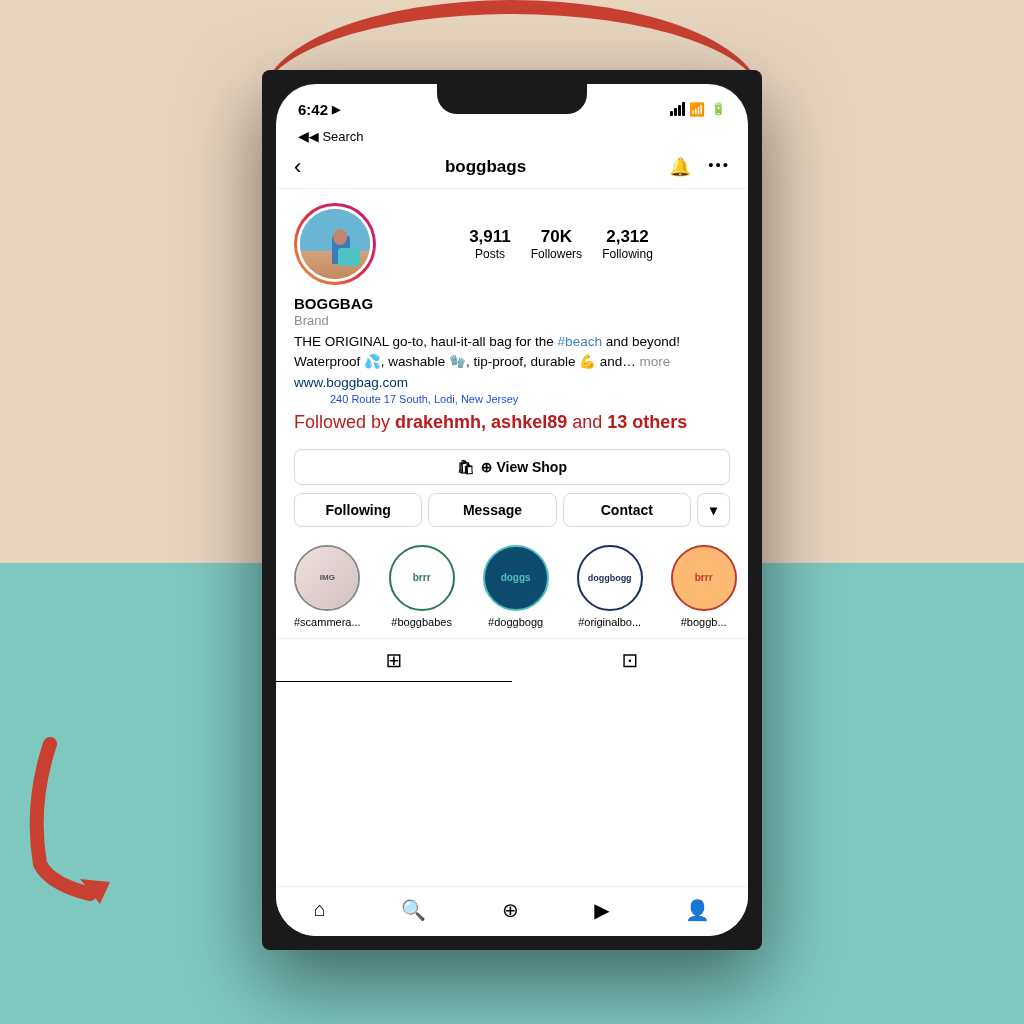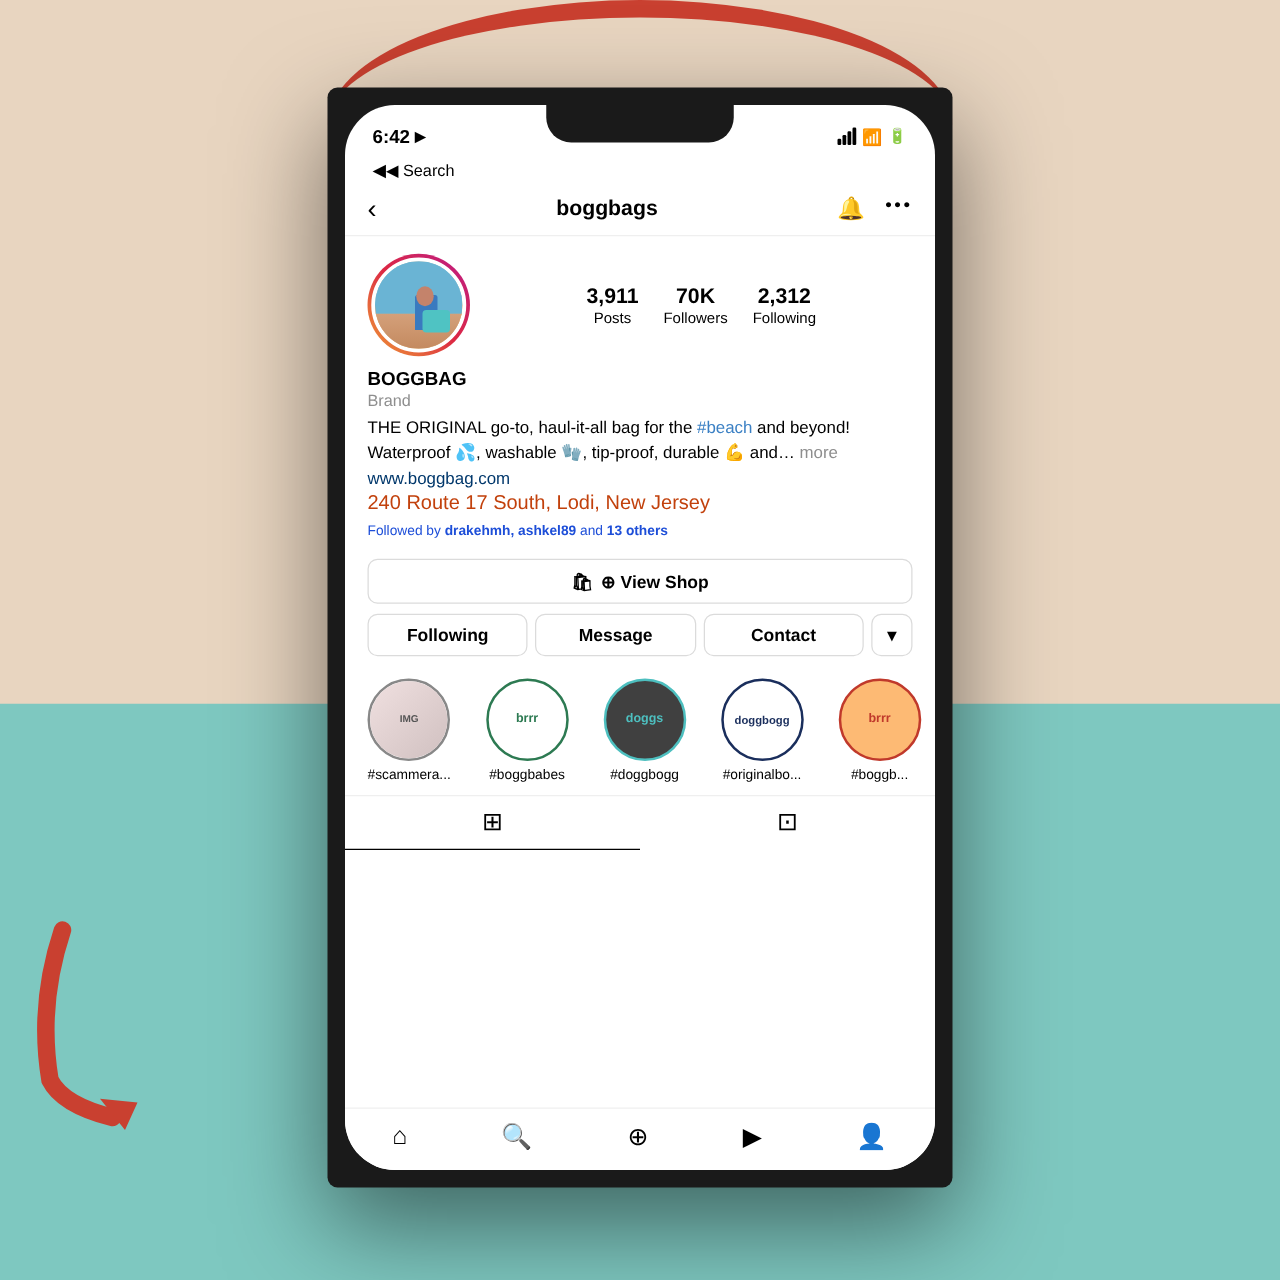--- a/index.html
+++ b/index.html
@@ -239,29 +239,30 @@
       line-height: 1.45;
       margin-bottom: 4px;
     }
     .bio-link {
       font-size: 13.5px;
       color: #00376b;
       display: block;
       margin-bottom: 2px;
     }
     .bio-address {
-      font-size: 16px;
-      color: #c2410c;
+      font-size: 11px;
+      color: #1d4ed8;
       display: block;
       margin-bottom: 4px;
       line-height: 1.4;
+      margin-left: 36px;
     }
     .bio-followed {
-      font-size: 11px;
-      color: #1d4ed8;
+      font-size: 18px;
+      color: #b91c1c;
       margin-bottom: 0;
     }
     .bio-followed strong { font-weight: 700; }
 
     
     .action-buttons {
       padding: 6px 18px 8px;
     }
     .view-shop-btn {
       width: 100%;
@@ -545,21 +546,21 @@
         </div>
 
         <div class="highlight-item">
           <div class="highlight-circle" style="border-color:#2d7a52;background:#fff;">
             <span style="color:#2d7a52;font-size:10px;font-weight:700;">brrr</span>
           </div>
           <span class="highlight-label">#boggbabes</span>
         </div>
 
         <div class="highlight-item">
-          <div class="highlight-circle" style="border-color:#4dbfbf;background:#404040;">
+          <div class="highlight-circle" style="border-color:#4dbfbf;background:#0c4a6e;">
             <span style="color:#4dbfbf;font-size:10px;font-weight:700;">doggs</span>
           </div>
           <span class="highlight-label">#doggbogg</span>
         </div>
 
         <div class="highlight-item">
           <div class="highlight-circle" style="border-color:#1a2e5c;background:#fff;">
             <span style="color:#1a2e5c;font-size:9px;font-weight:700;">doggbogg</span>
           </div>
           <span class="highlight-label">#originalbo...</span>

